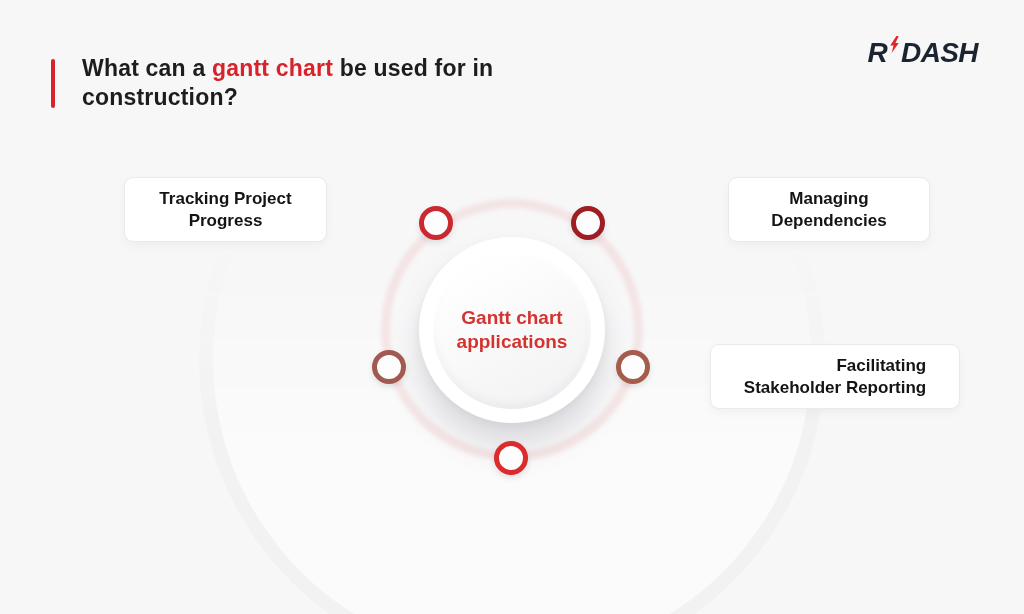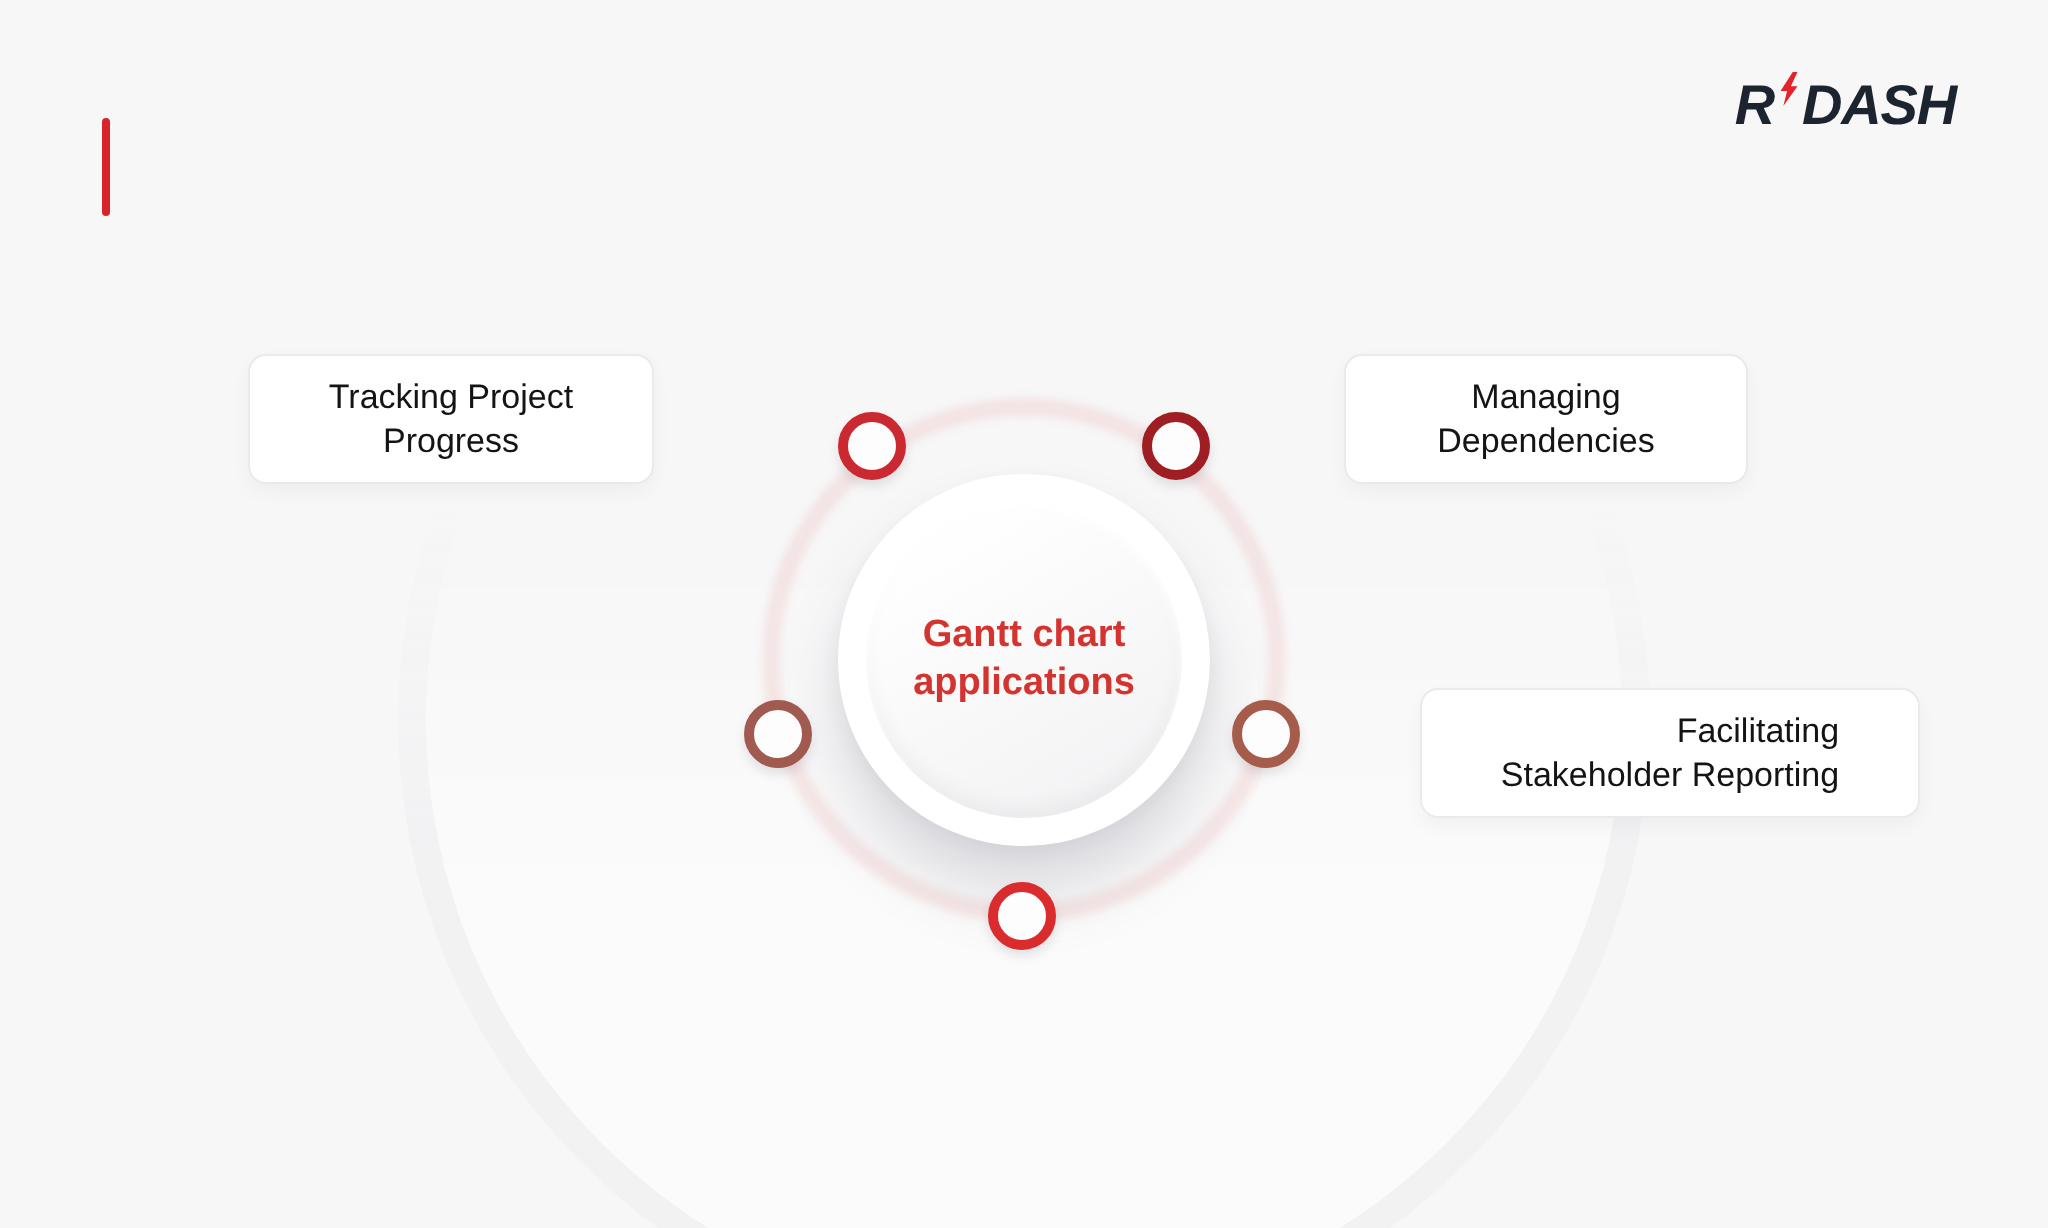--- a/index.html
+++ b/index.html
@@ -68,38 +68,41 @@
   .ring-2 { left:372px; top:350px; }
   .ring-3 { left:616px; top:350px; }
   .ring-4 { left:494px; top:441px; }
 
   
   .node-box {
     position:absolute; box-sizing:border-box;
     background:#ffffff; border:1px solid #eaeaec; border-radius:9px;
     box-shadow:0 4px 10px rgba(0,0,0,0.04);
     display:flex; align-items:center; justify-content:center;
-    text-align:center; font-size:17px; line-height:22px; font-weight:normal;
+    text-align:center; font-size:17px; line-height:22px; font-weight:bold;
     color:#141414; white-space:pre-line;
   }
   .box-0 { left:124px; top:177px; width:203px; height:65px; }
-  .box-1 { left:672px; top:177px; width:202px; height:65px; }
+  .box-1 { left:728px; top:177px; width:202px; height:65px; }
   .box-2 { left:101px; top:360px; width:203px; height:65px; }
   .box-3 { left:710px; top:344px; width:250px; height:65px;text-align:right; }
   .box-4 { left:402px; top:512px; width:221px; height:66px; }
 </style>
 </head>
 <body>
 
 <div class="canvas">
 
   <div class="bg-ring"></div>
 
   <div class="accent-bar" style="background: rgb(216, 35, 42);"></div>
 
+  <div class="title" style="color: rgb(29, 29, 31);">
+    <span>What can a </span><span style="color: rgb(216, 35, 42);">gantt chart</span><span> be used for in construction?</span>
+  </div>
 
   <div class="logo" style="color: rgb(28, 36, 48);">
     <span>R</span>
     <svg class="bolt" viewBox="0 0 12 18" style="fill: rgb(227, 37, 43);">
       <path d="M8 0 L1.5 10 L5 10 L3 18 L10.5 7.5 L7 7.5 L10.5 0 Z"></path>
     </svg>
     <span>DASH</span>
   </div>
 
   <div class="halo-ring"></div>

